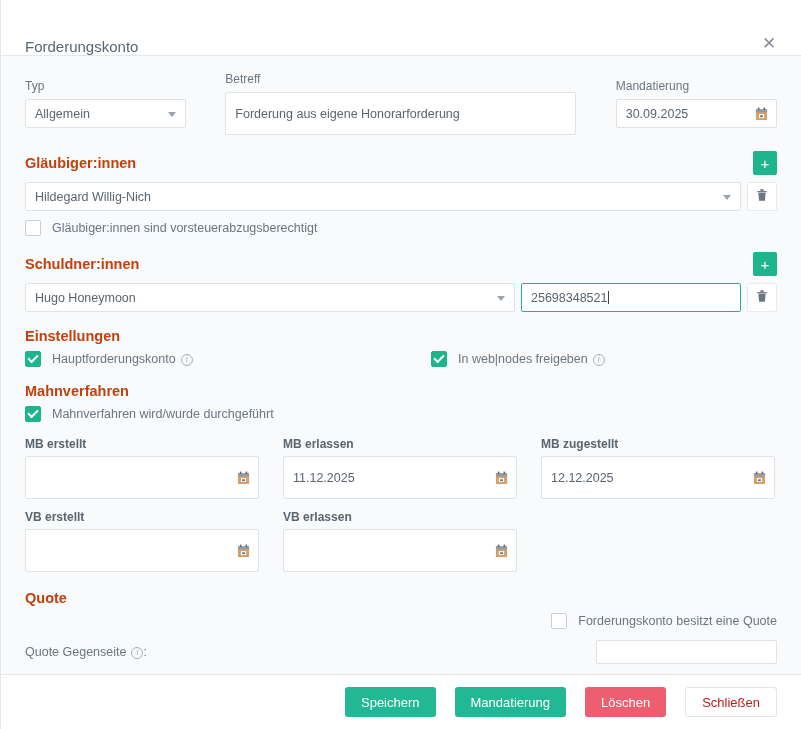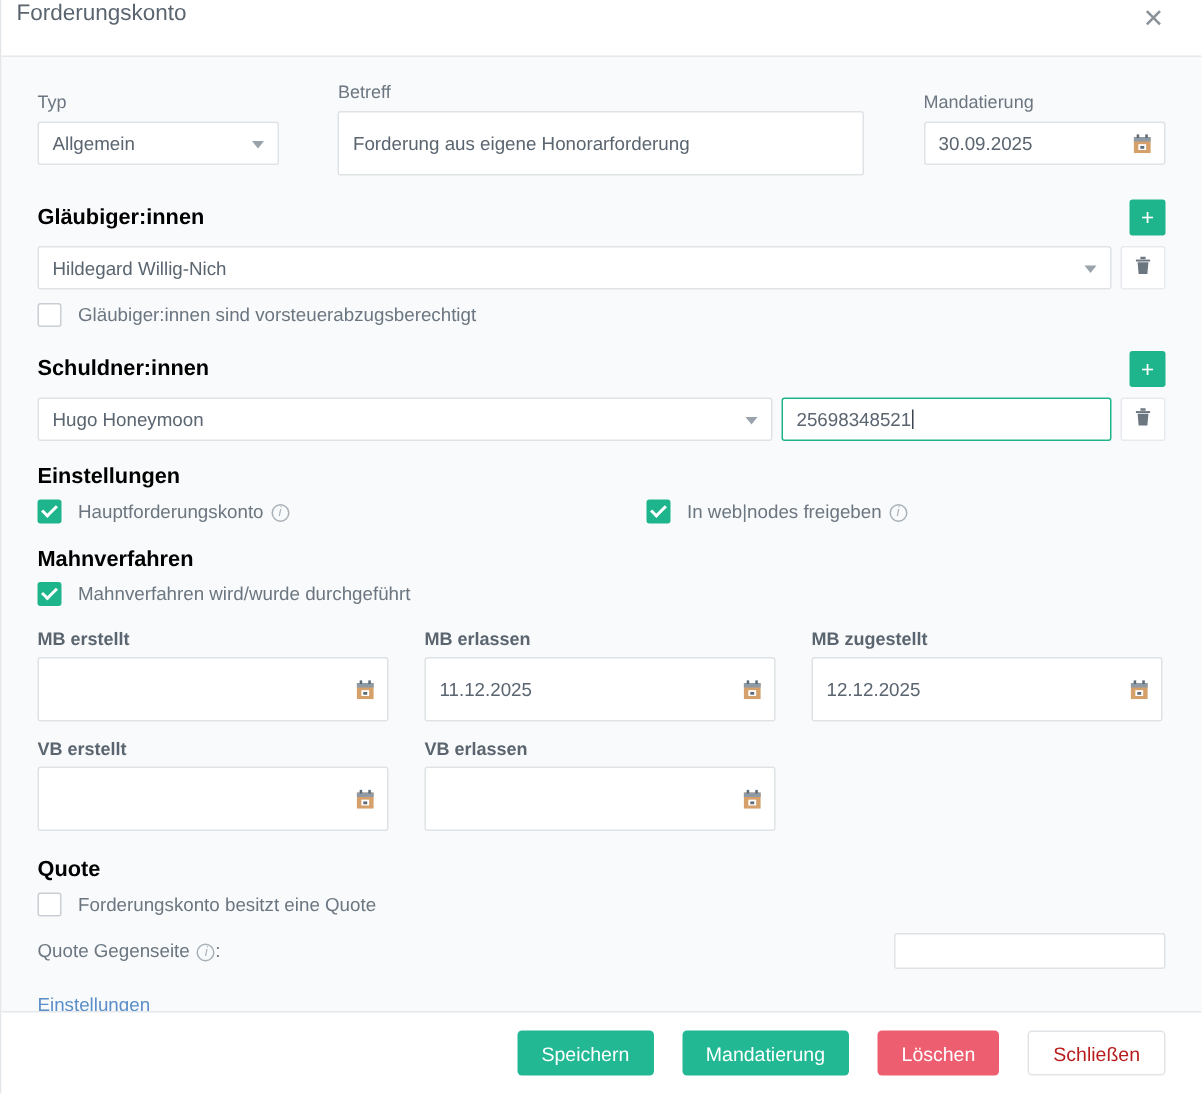--- a/index.html
+++ b/index.html
@@ -16,26 +16,26 @@
     width: 801px;
     height: 729px;
     display: flex;
     flex-direction: column;
     background: #f8fafb;
     border-left: 1px solid #e3e7ea;
   }
 
   
   .dialog-header {
-    height: 38px;
+    height: 56px;
     background: #ffffff;
     border-bottom: 1px solid #e4e8eb;
     display: flex;
-    align-items: flex-start;
-    padding: 0 20px 0 10px;
+    align-items: flex-end;
+    padding: 0 20px 0 24px;
     flex: 0 0 auto;
   }
   .dialog-title {
     font-size: 15px;
     color: #5a6570;
     font-weight: 400;
     flex: 1;
   }
   .close-btn {
     width: 24px; height: 24px;
@@ -104,21 +104,21 @@
   
   .section-head {
     display: flex;
     align-items: center;
     justify-content: space-between;
     margin-top: 16px;
     margin-bottom: 7px;
   }
   .section-title {
     font-size: 14.5px;
-    color: #000000;
+    color: #c2410c;
     font-weight: 700;
   }
   .add-btn {
     width: 24px; height: 24px;
     background: #1fb58c;
     border: none; border-radius: 2px;
     color: #ffffff;
     font-size: 15px; line-height: 1;
     display: flex; align-items: center; justify-content: center;
     cursor: pointer;
@@ -475,21 +475,21 @@
         </div>
         <div class="mahn-cell empty"></div>
       </div>
     </div>
 
     <div class="quote-wrap">
       <div class="section-head" style="margin-top:0; margin-bottom:7px;">
         <span class="section-title">Quote</span>
       </div>
 
-      <div class="check-row" style="margin-top:0;">
+      <div class="check-row" style="margin-top:0;justify-content:flex-end;">
         <span class="cb"></span>
         <span class="cb-label">Forderungskonto besitzt eine Quote</span>
       </div>
 
       <div class="quote-row">
         <span class="quote-label"><span>Quote Gegenseite</span><span class="info-i">i</span><span>:</span></span>
         <div class="quote-input"></div>
       </div>
 
       <a class="link">Einstellungen</a>

